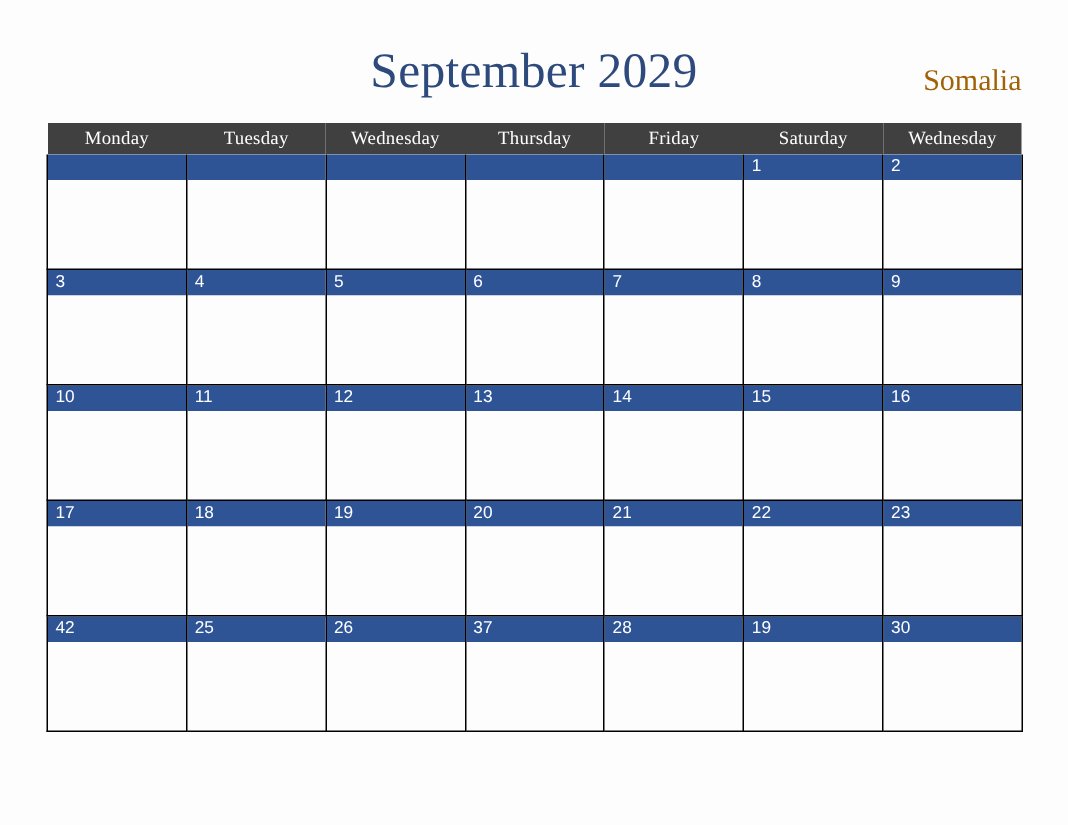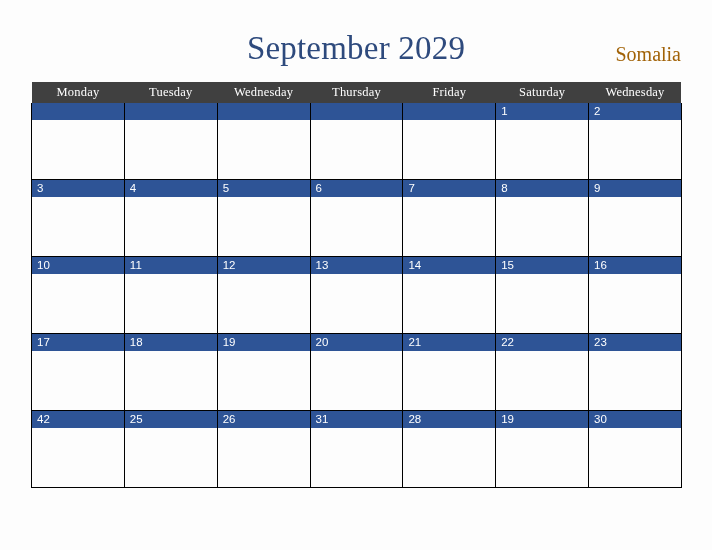--- a/index.html
+++ b/index.html
@@ -318,21 +318,21 @@
       </td>
       <td>
         <div class="daybar">25</div>
         <div class="daybody"></div>
       </td>
       <td>
         <div class="daybar">26</div>
         <div class="daybody"></div>
       </td>
       <td>
-        <div class="daybar">31</div>
+        <div class="daybar">37</div>
         <div class="daybody"></div>
       </td>
       <td>
         <div class="daybar">28</div>
         <div class="daybody"></div>
       </td>
       <td>
         <div class="daybar">19</div>
         <div class="daybody"></div>
       </td>

